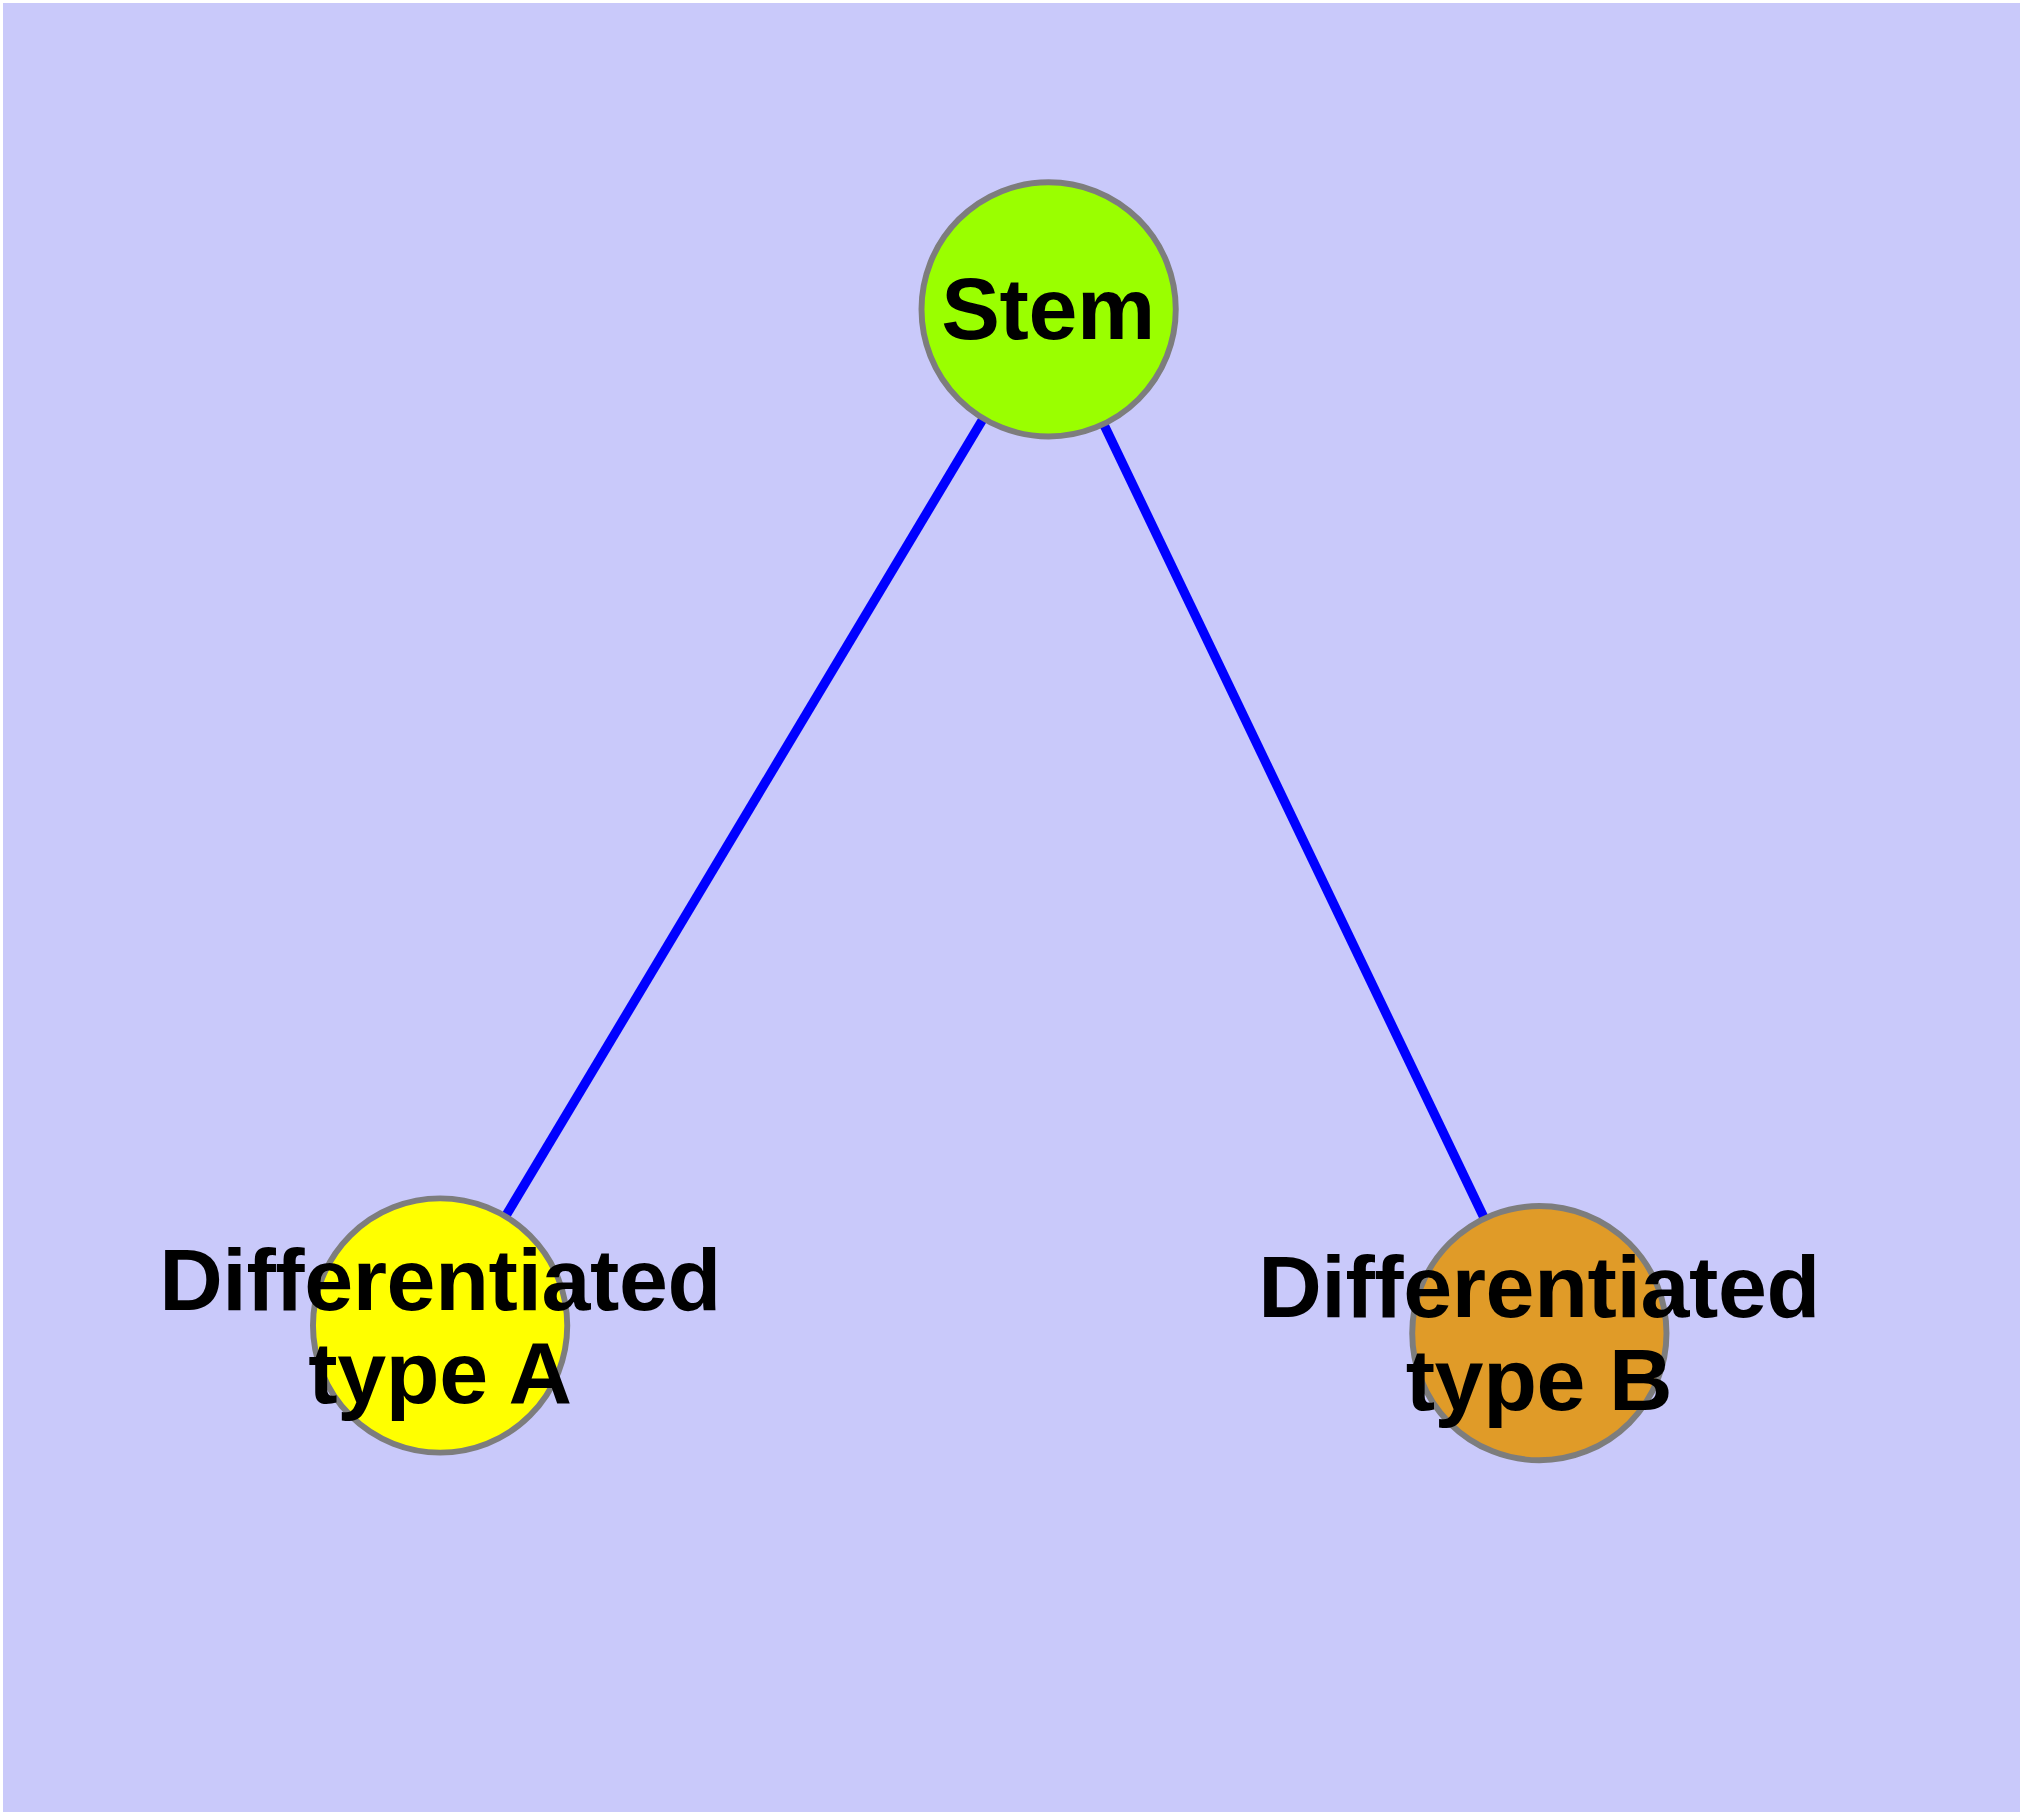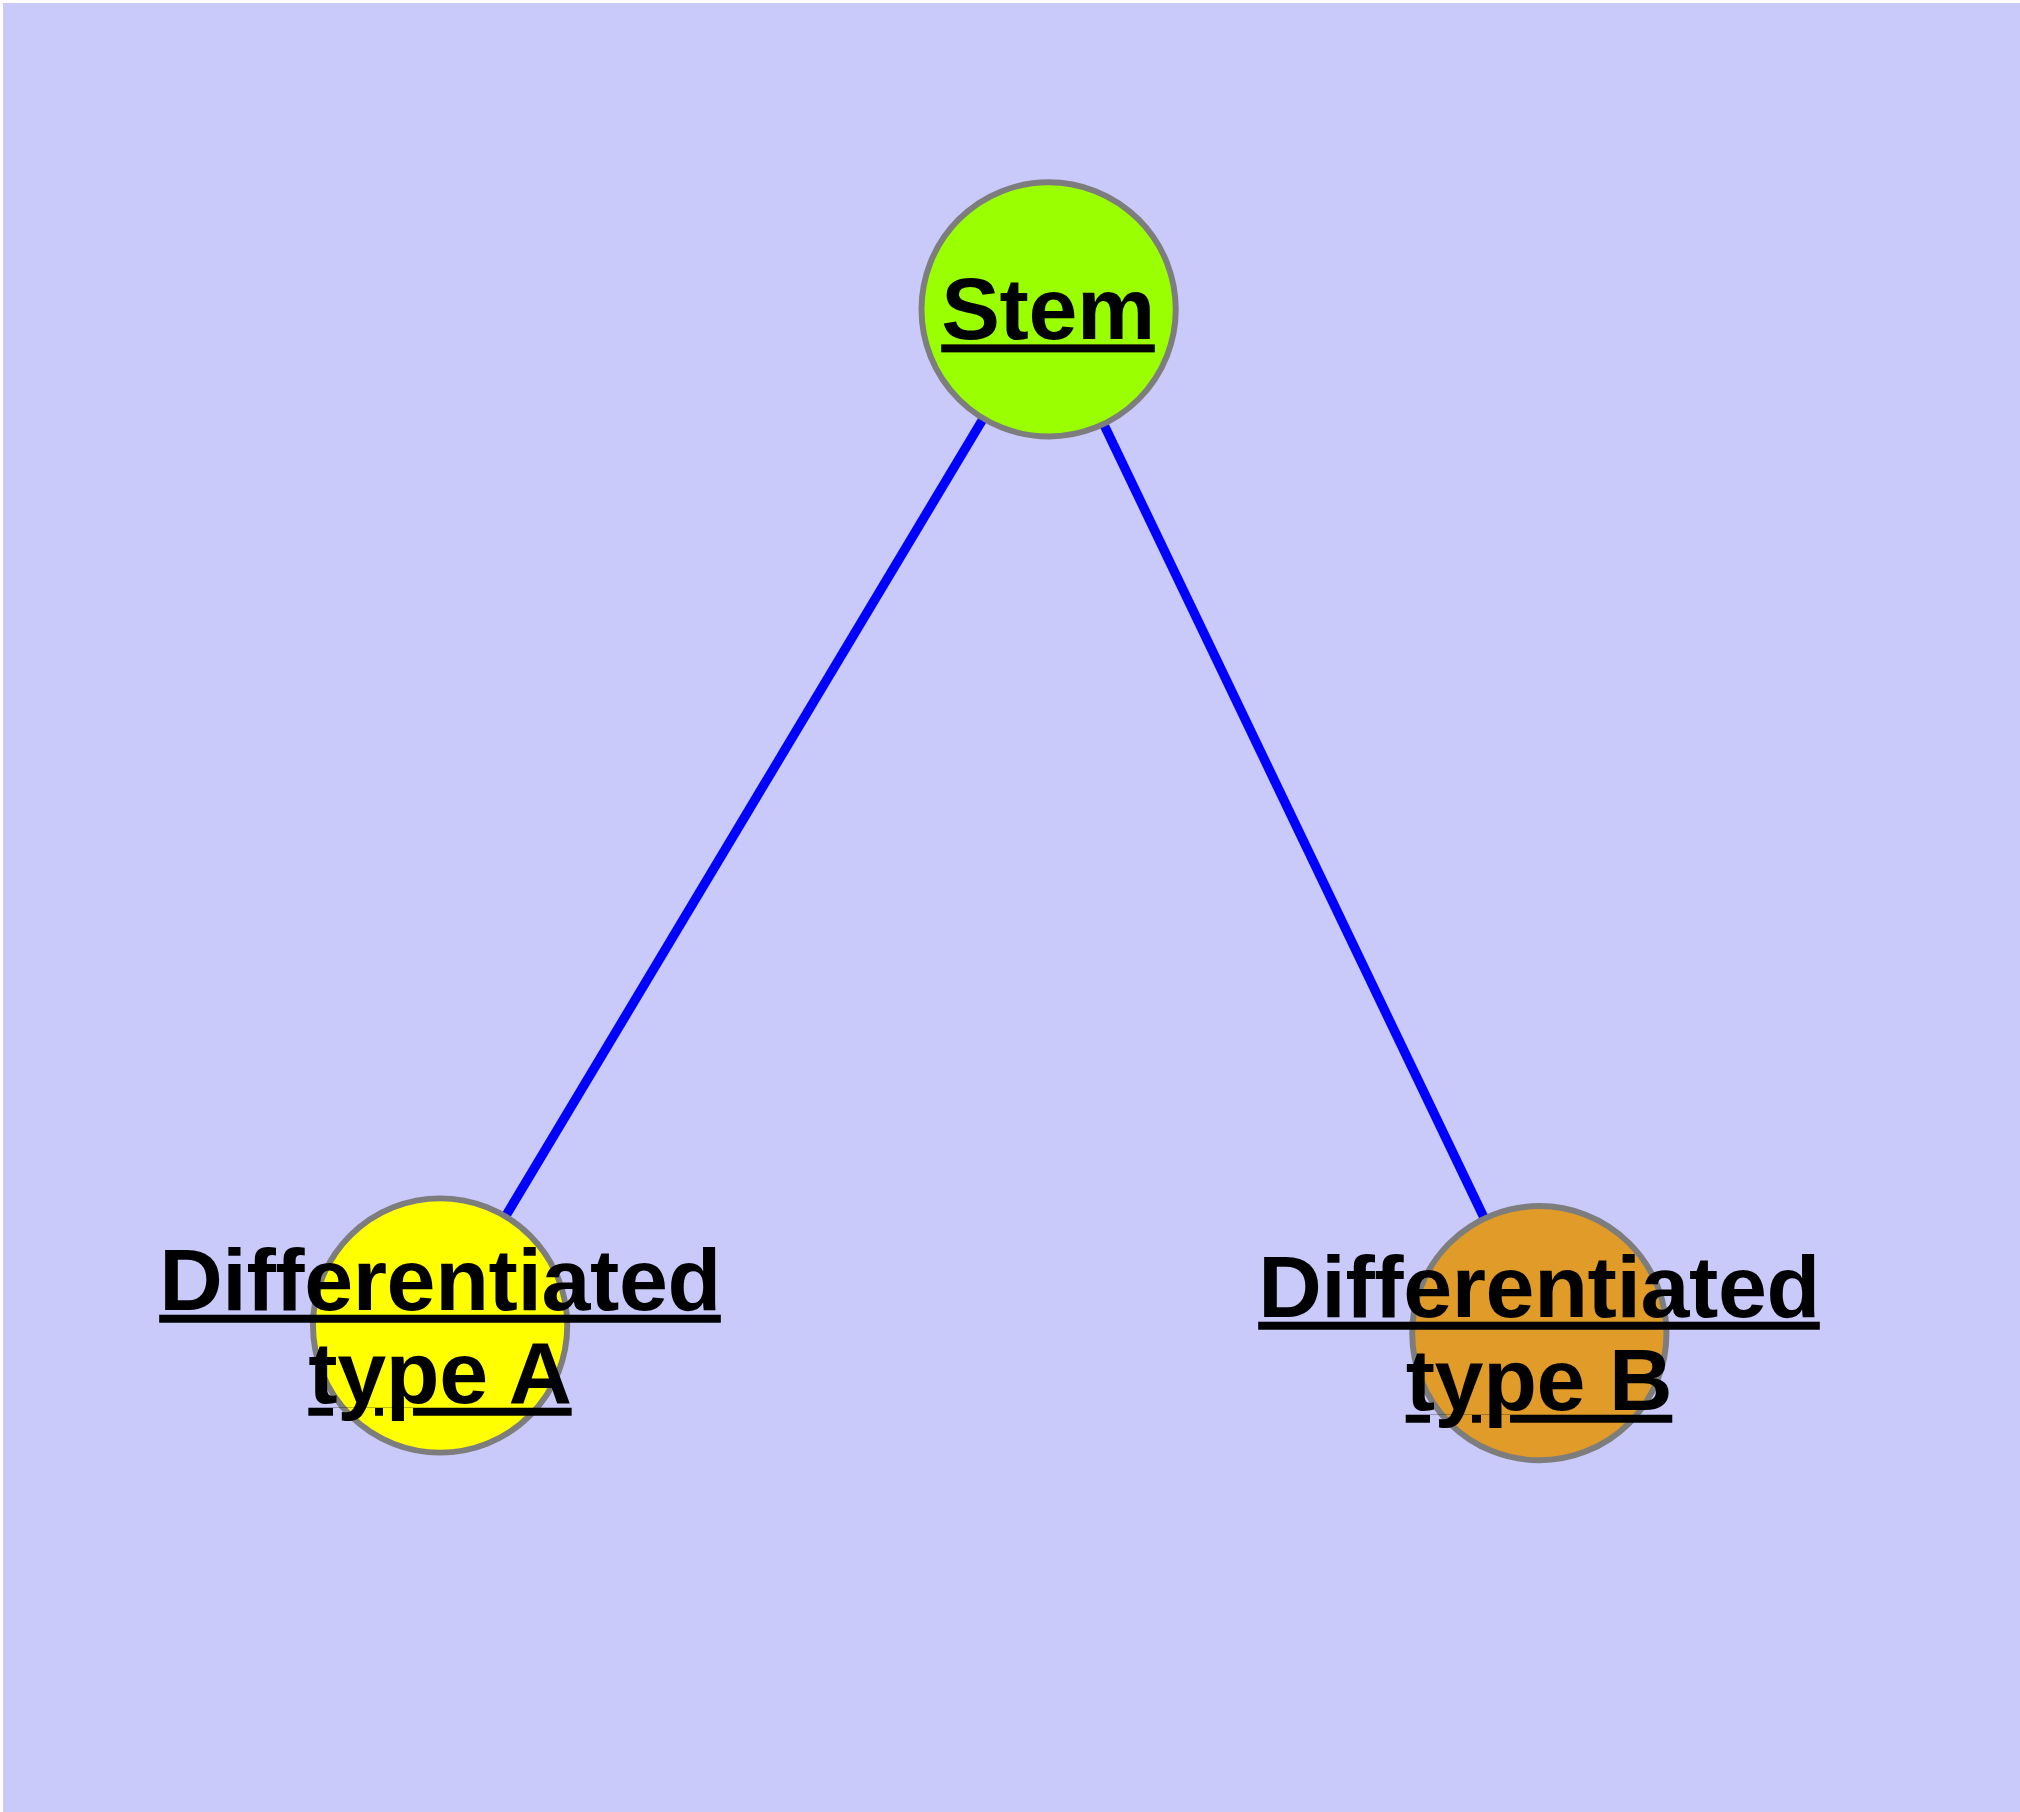--- a/index.html
+++ b/index.html
@@ -46,21 +46,20 @@
     position: absolute;
     color: #000000;
     font-weight: bold;
     font-size: 88px;
     line-height: 1.06;
     text-align: center;
     white-space: pre;
     letter-spacing: -0.4px;
     transform: translate(-50%, -50%);
     pointer-events: none;
-    text-decoration: underline;
     -webkit-font-smoothing: antialiased;
   }
 </style>
 </head>
 <body>
 
 <div id="stage">
 
   <div id="canvas-bg"></div>
 

